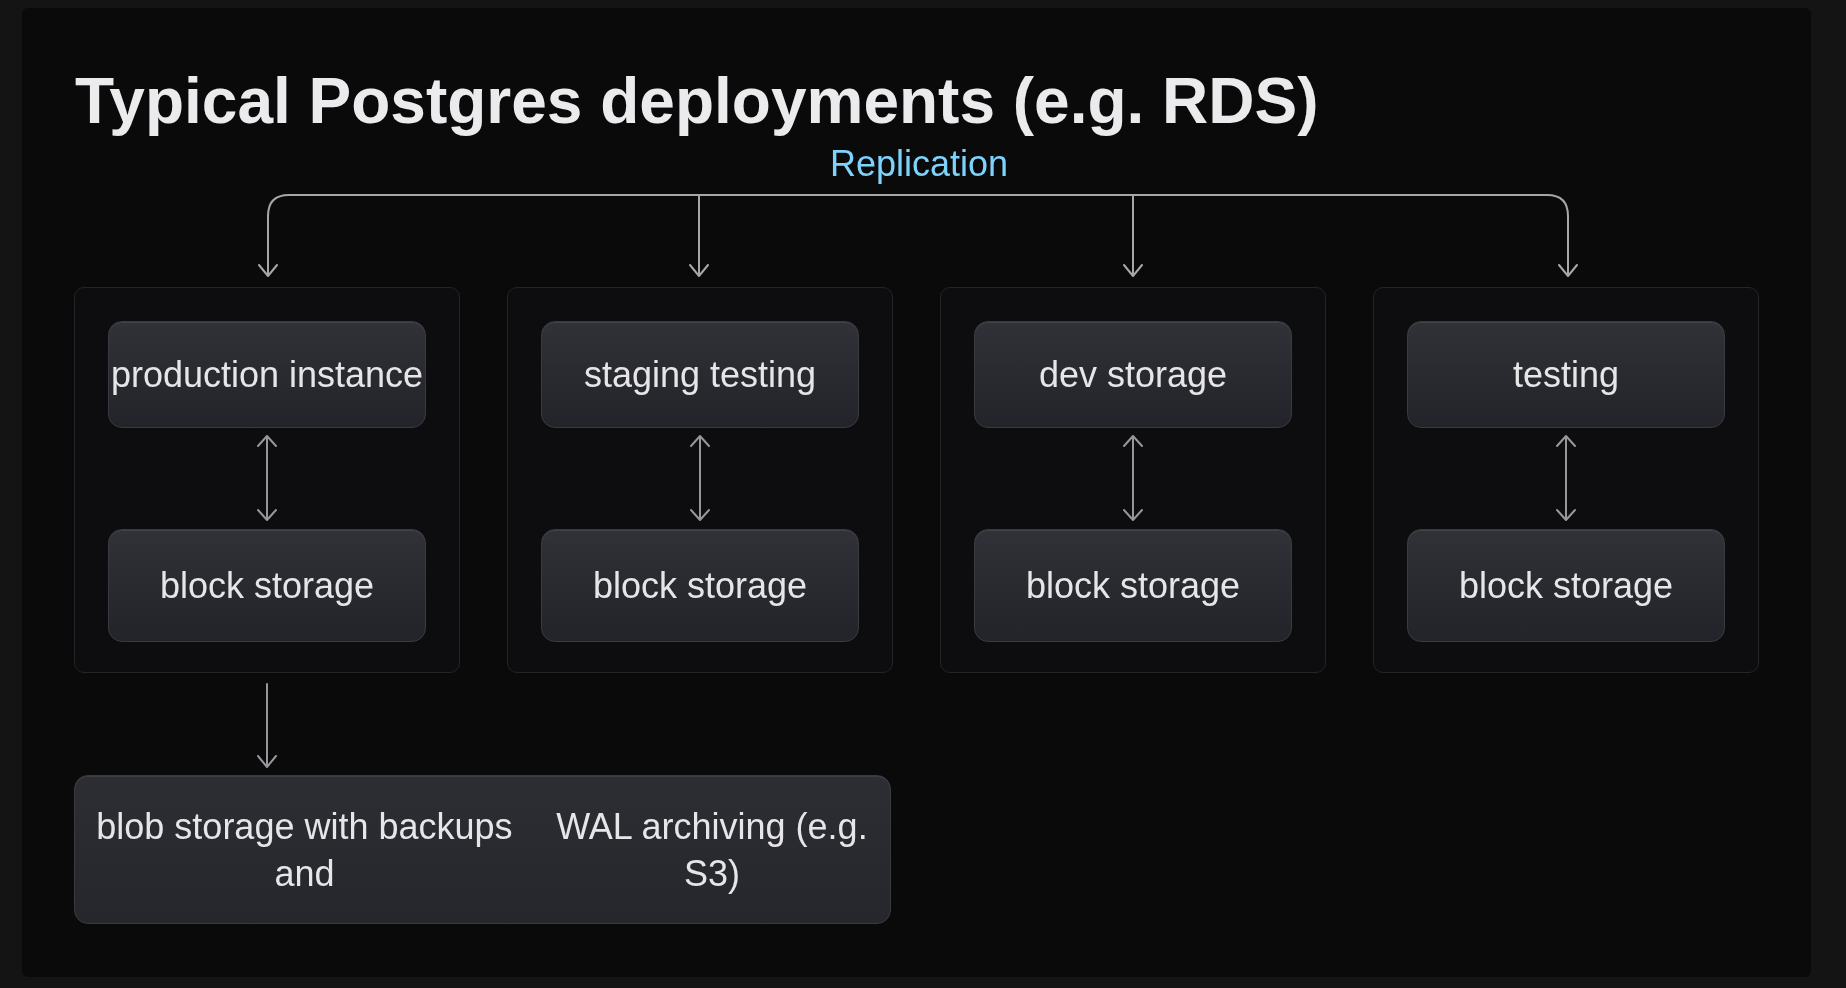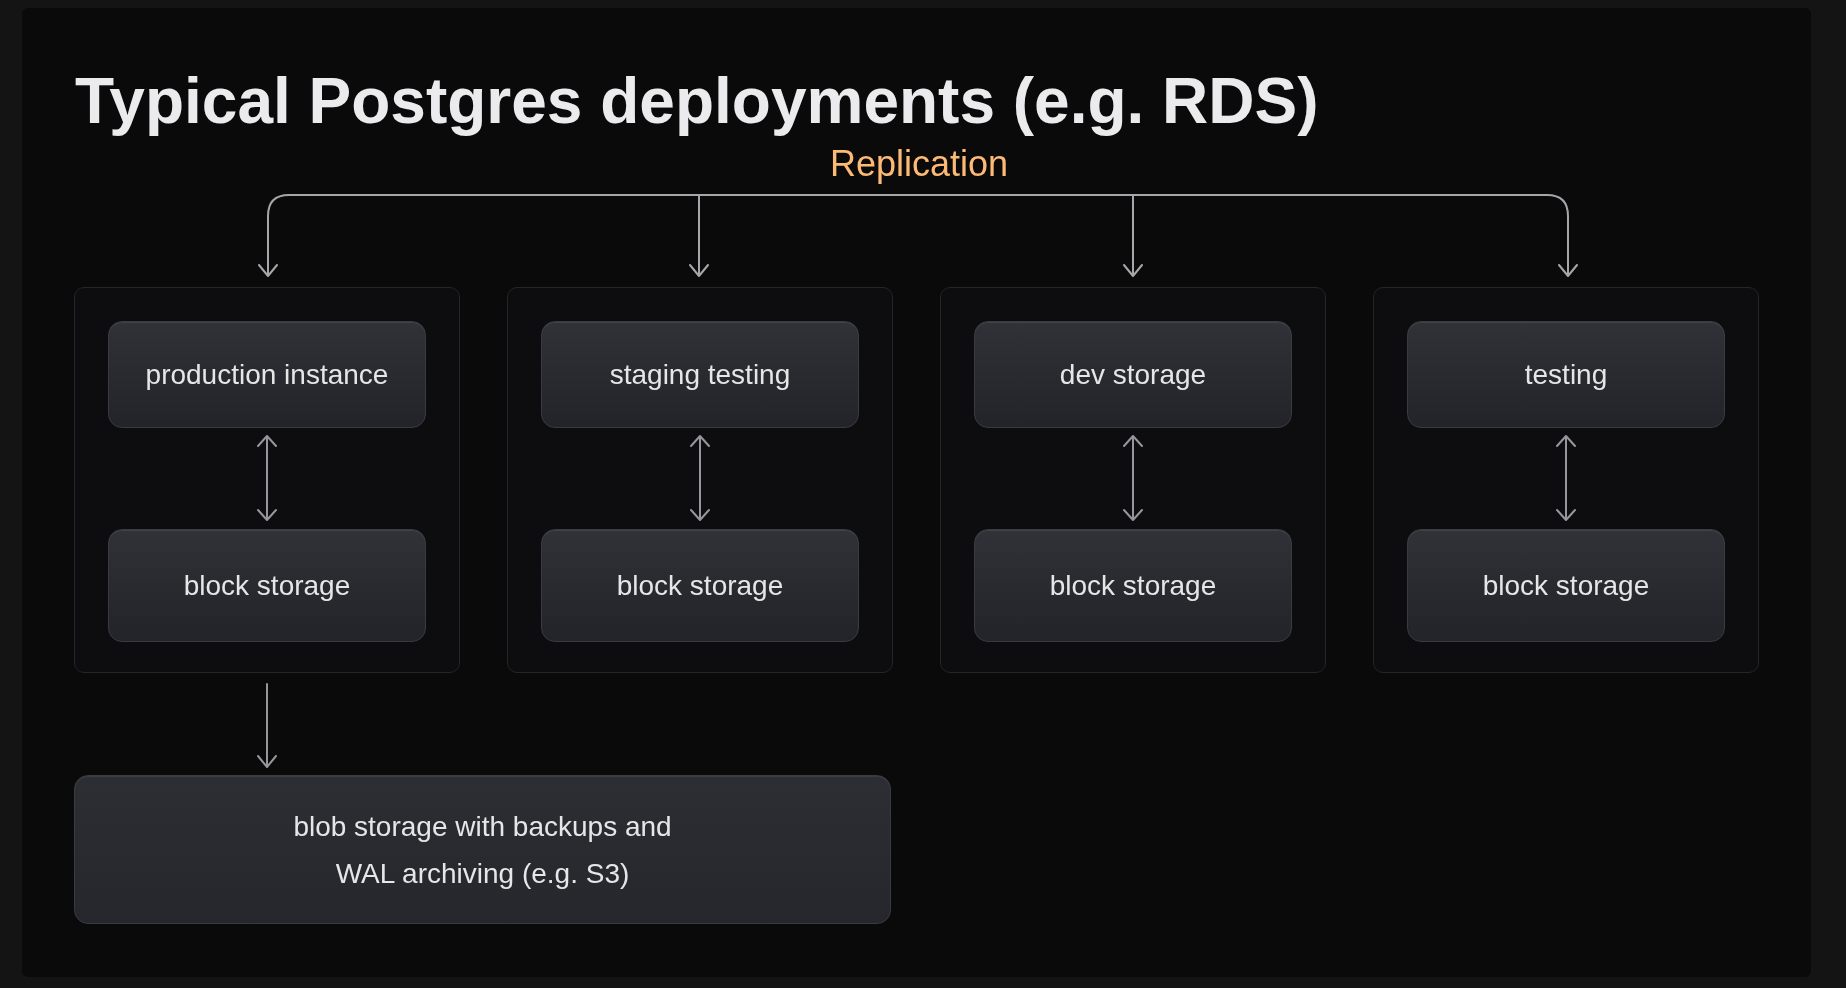--- a/index.html
+++ b/index.html
@@ -32,21 +32,21 @@
     color: #ebebed;
     white-space: nowrap;
   }
   .replication-label {
     position: absolute;
     left: 619px; top: 143px;
     width: 600px;
     text-align: center;
     font-size: 36px;
     font-weight: 400;
-    color: #fdba74;
+    color: #7dd3fc;
   }
   .connector {
     position: absolute;
     left: 0; top: 0;
     pointer-events: none;
   }
   .group {
     position: absolute;
     top: 287px;
     width: 386px; height: 386px;
@@ -56,41 +56,41 @@
     border-radius: 10px;
   }
   .node {
     position: absolute;
     box-sizing: border-box;
     background: linear-gradient(180deg, #313237 0%, #2a2b30 45%, #232429 100%);
     border: 1px solid #3a3b41;
     border-radius: 14px;
     box-shadow: inset 0 1px 0 rgba(255,255,255,0.08);
     color: #e6e6e9;
-    font-size: 28px;
+    font-size: 36px;
     display: flex;
     align-items: center;
     justify-content: center;
     text-align: center;
   }
   .node-instance { left: 33px; top: 33px;  width: 318px; height: 107px; }
   .node-storage  { left: 33px; top: 241px; width: 318px; height: 113px; }
   .varrow {
     position: absolute;
     left: 50%; top: 144px;
     transform: translateX(-50%);
   }
   .down-arrow {
     position: absolute;
     left: 254px; top: 682px;
   }
   .blob {
     left: 74px; top: 775px;
     width: 817px; height: 149px;
-    flex-direction: column;
+    flex-direction: row;
     line-height: 47px;
     background: linear-gradient(180deg, #2d2e34 0%, #292a2f 55%, #26272c 100%);
   }
 </style>
 </head>
 <body>
 
 <div class="stage">
 
   <div class="panel"></div>

